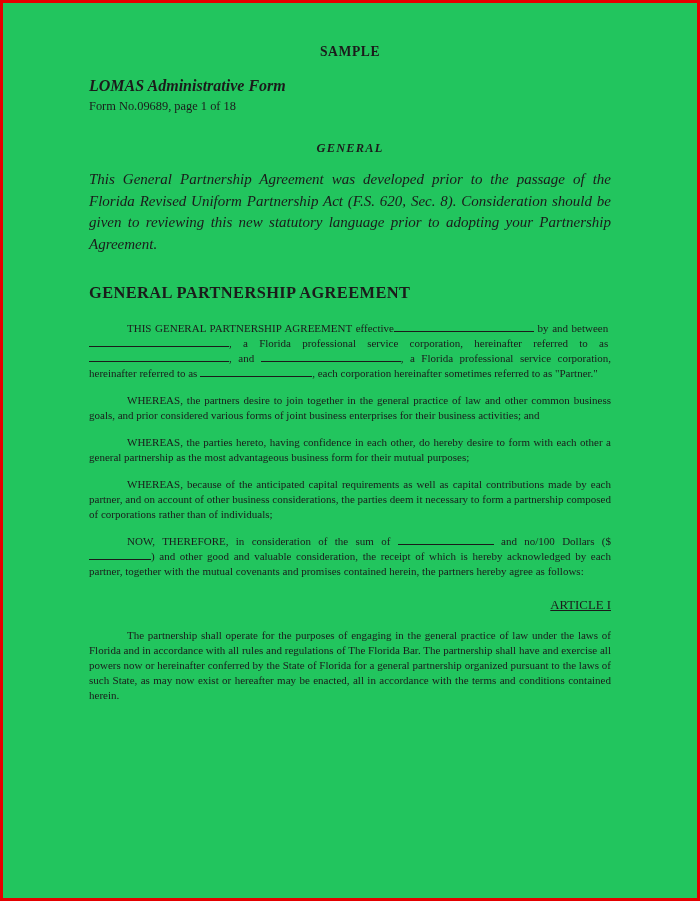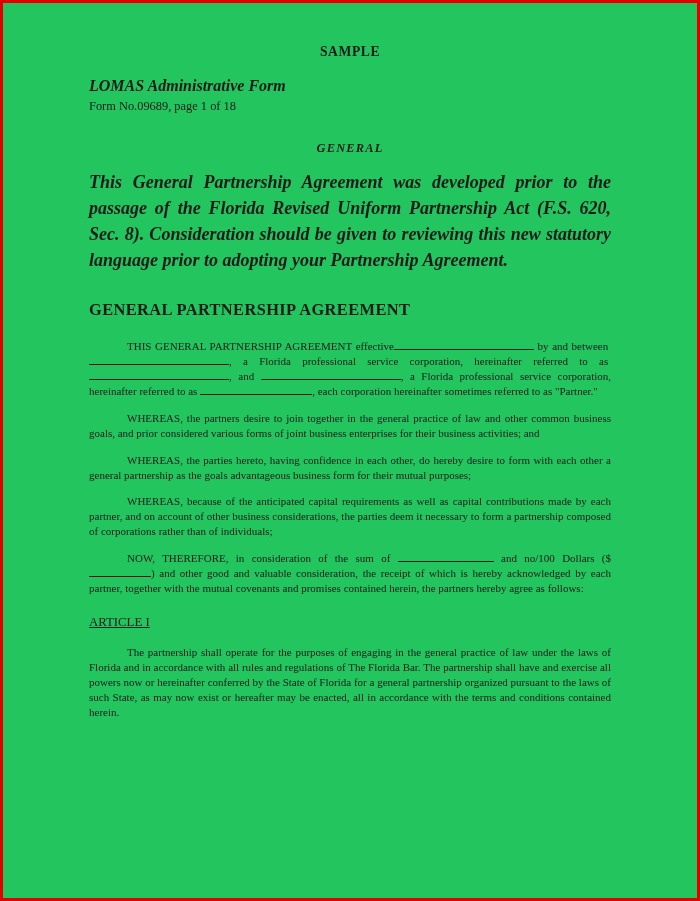--- a/index.html
+++ b/index.html
@@ -48,23 +48,23 @@
   }
   .caveat-head {
     text-align: center;
     font-weight: bold;
     font-style: italic;
     font-size: 12.4px;
     letter-spacing: 1.2px;
     margin: 0 0 12px 0;
   }
   .caveat-body {
-    font-weight: bold;
+    font-weight: normal;
     font-style: italic;
-    font-size: 18px;
+    font-size: 15px;
     line-height: 1.45;
     text-align: justify;
     margin: 0 0 26px 0;
   }
   .agreement-title {
     font-weight: bold;
     font-size: 16.4px;
     letter-spacing: 0.4px;
     margin: 0 0 18px 0;
   }
@@ -77,21 +77,21 @@
   p.body.indent {
     text-indent: 38px;
   }
   .witnesseth {
     text-align: center;
     font-size: 12.6px;
     letter-spacing: 2.4px;
     margin: 14px 0 14px 0;
   }
   .article-head {
-    text-align: left;
+    text-align: right;
     font-size: 12.8px;
     margin: 18px 0 14px 0;
   }
   .article-head span {
     text-decoration: underline;
   }
   .article-sub {
     text-align: center;
     font-size: 12.6px;
     margin: 0 0 16px 0;
@@ -125,21 +125,21 @@
     <div class="caveat-body">This General Partnership Agreement was developed prior to the passage of the Florida Revised Uniform Partnership Act (F.S. 620, Sec. 8). Consideration should be given to reviewing this new statutory language prior to adopting your Partnership Agreement.</div>
 
     <div class="agreement-title">GENERAL PARTNERSHIP AGREEMENT</div>
 
     <p class="body">
       <span style="display:inline-block;width:38px"></span><span>THIS GENERAL PARTNERSHIP AGREEMENT effective</span><span class="blank b-xl"></span>&nbsp;<span>by and between</span>&nbsp;<span class="blank b-xl"></span><span>, a Florida professional service corporation, hereinafter referred to as</span>&nbsp;<span class="blank b-xl"></span><span>, and</span>&nbsp;<span class="blank b-xl"></span><span>, a Florida professional service corporation, hereinafter referred to as</span>&nbsp;<span class="blank b-lg"></span><span>, each corporation hereinafter sometimes referred to as "Partner."</span>
     </p>
 
 
     <p class="body indent">WHEREAS, the partners desire to join together in the general practice of law and other common business goals, and prior considered various forms of joint business enterprises for their business activities; and</p>
-    <p class="body indent">WHEREAS, the parties hereto, having confidence in each other, do hereby desire to form with each other a general partnership as the goals advantageous business form for their mutual purposes;</p>
+    <p class="body indent">WHEREAS, the parties hereto, having confidence in each other, do hereby desire to form with each other a general partnership as the most advantageous business form for their mutual purposes;</p>
     <p class="body indent">WHEREAS, because of the anticipated capital requirements as well as capital contributions made by each partner, and on account of other business considerations, the parties deem it necessary to form a partnership composed of corporations rather than of individuals;</p>
 
     <p class="body">
       <span style="display:inline-block;width:38px"></span><span>NOW, THEREFORE, in consideration of the sum of</span>&nbsp;<span class="blank b-md"></span>&nbsp;<span>and no/100 Dollars ($</span><span class="blank b-sm"></span><span>) and other good and valuable consideration, the receipt of which is hereby acknowledged by each partner, together with the mutual covenants and promises contained herein, the partners hereby agree as follows:</span>
     </p>
 
     <div class="article-head"><span>ARTICLE I</span></div>
 
     <p class="body indent">The partnership shall operate for the purposes of engaging in the general practice of law under the laws of Florida and in accordance with all rules and regulations of The Florida Bar.   The partnership shall  have and exercise all powers now or hereinafter conferred by the State of Florida for a general partnership organized pursuant to the laws of such State, as may now exist or hereafter may be enacted, all in accordance with the terms and conditions contained herein.</p>
 

